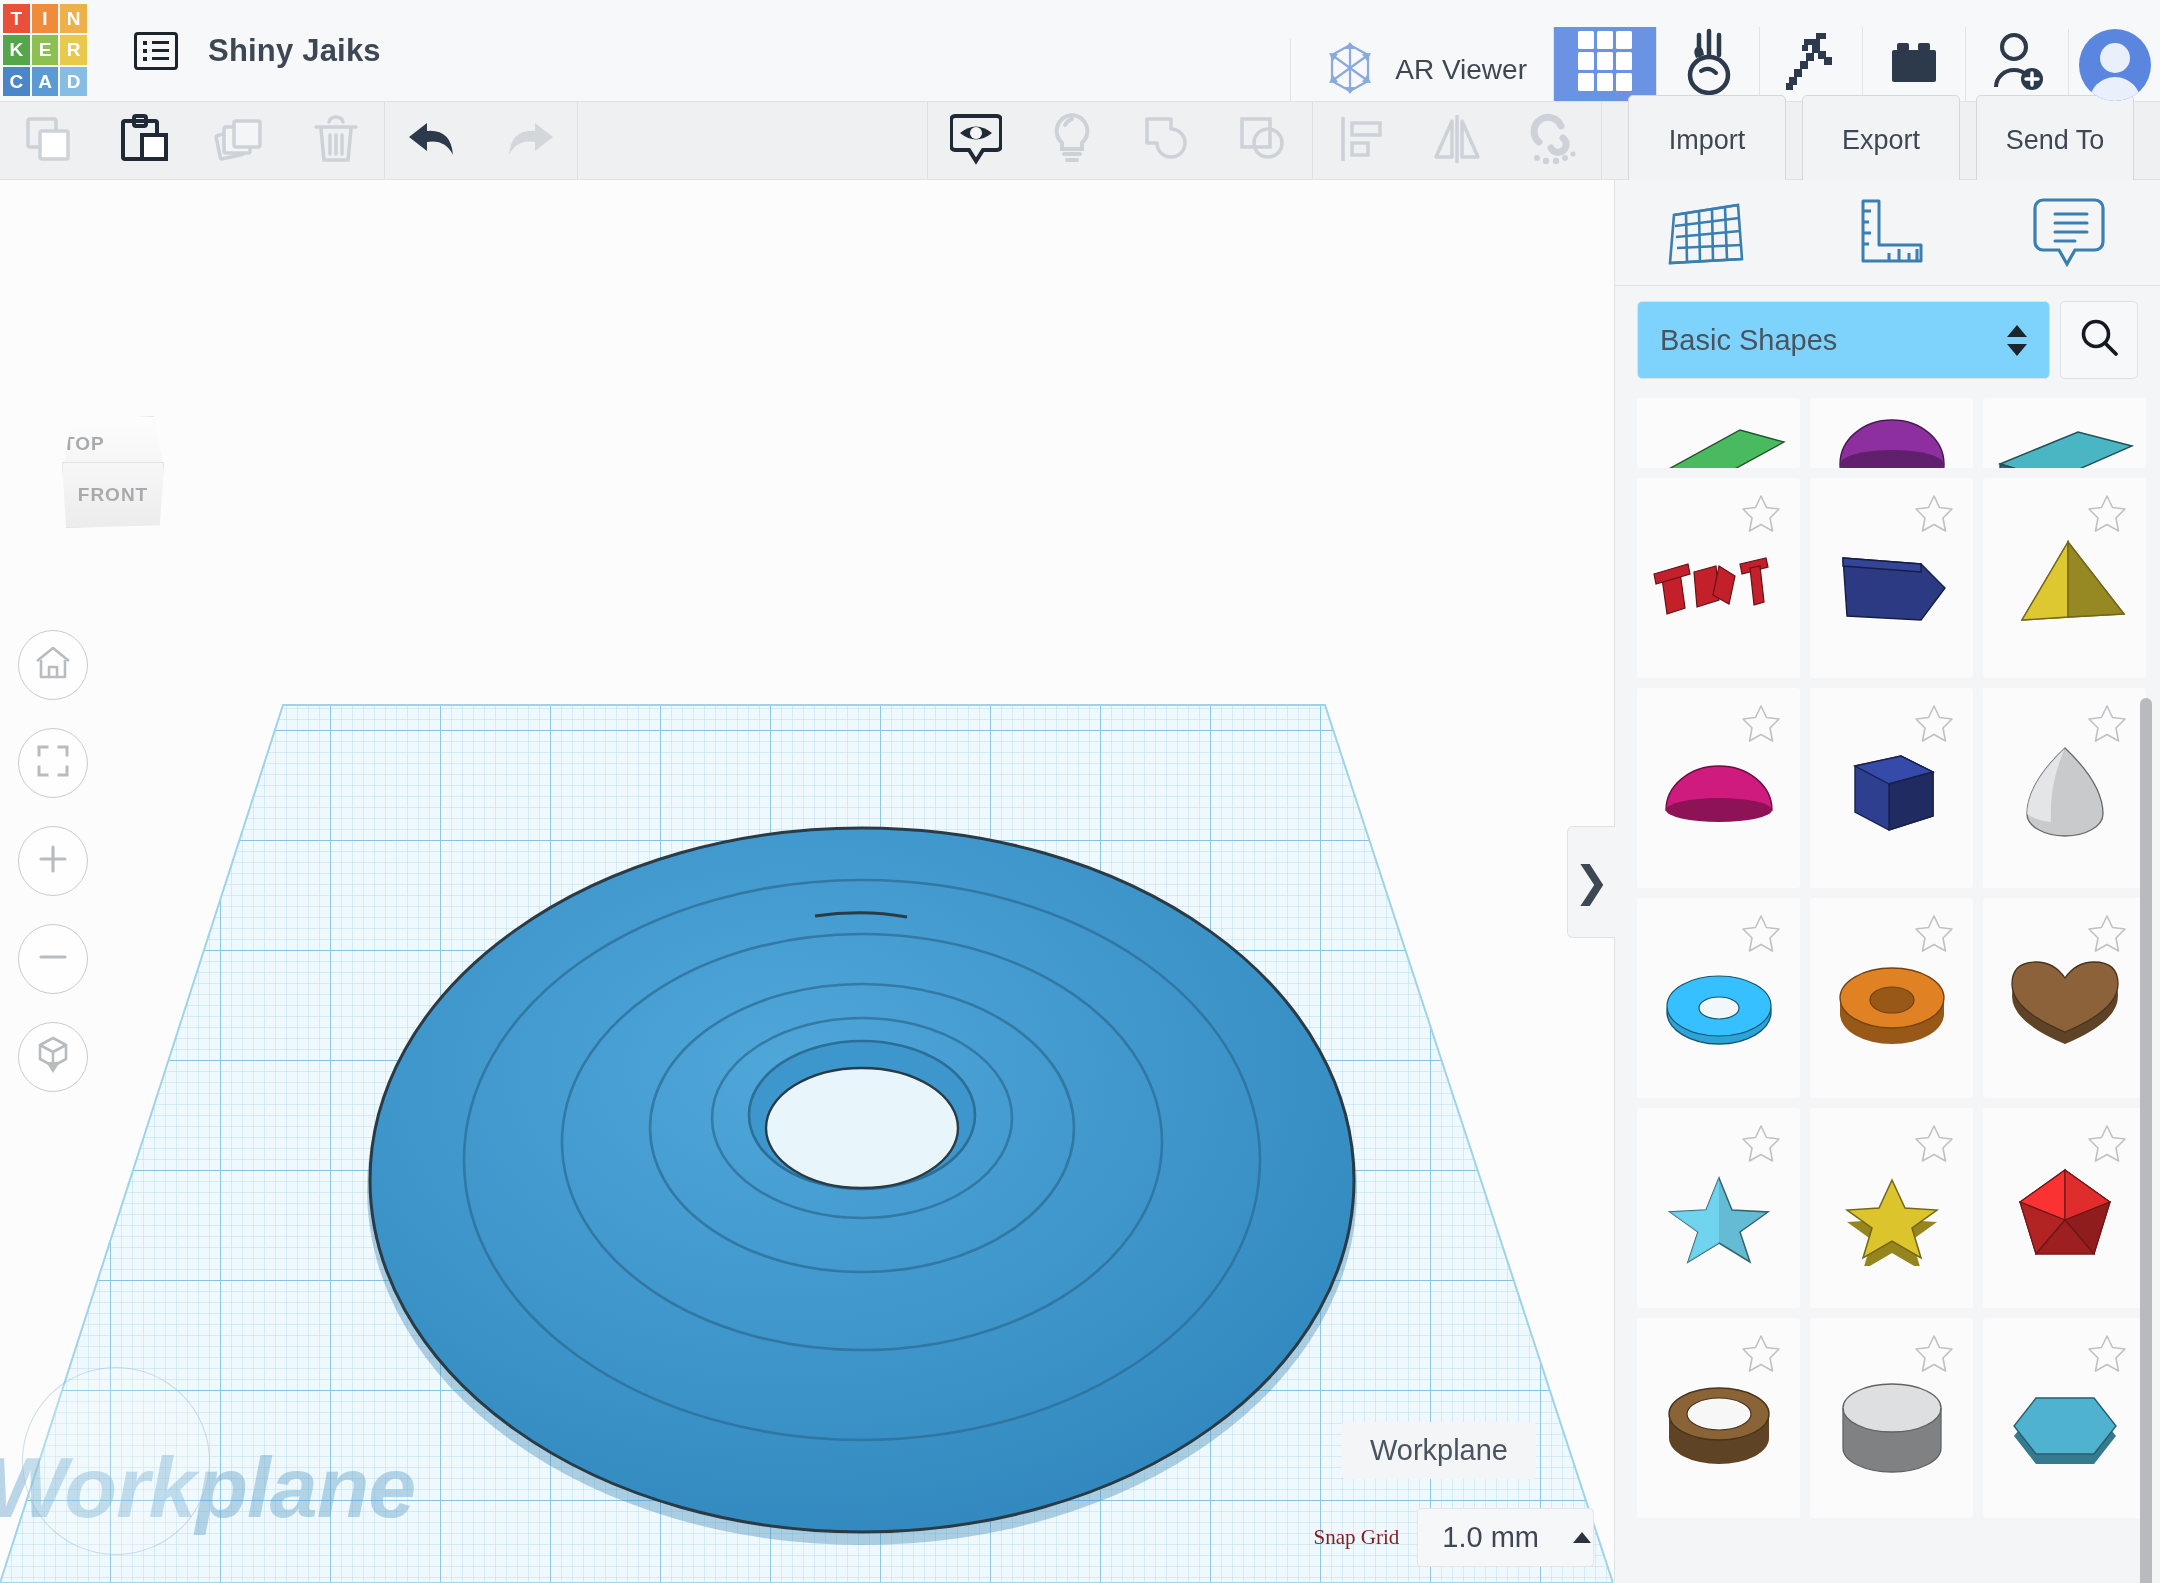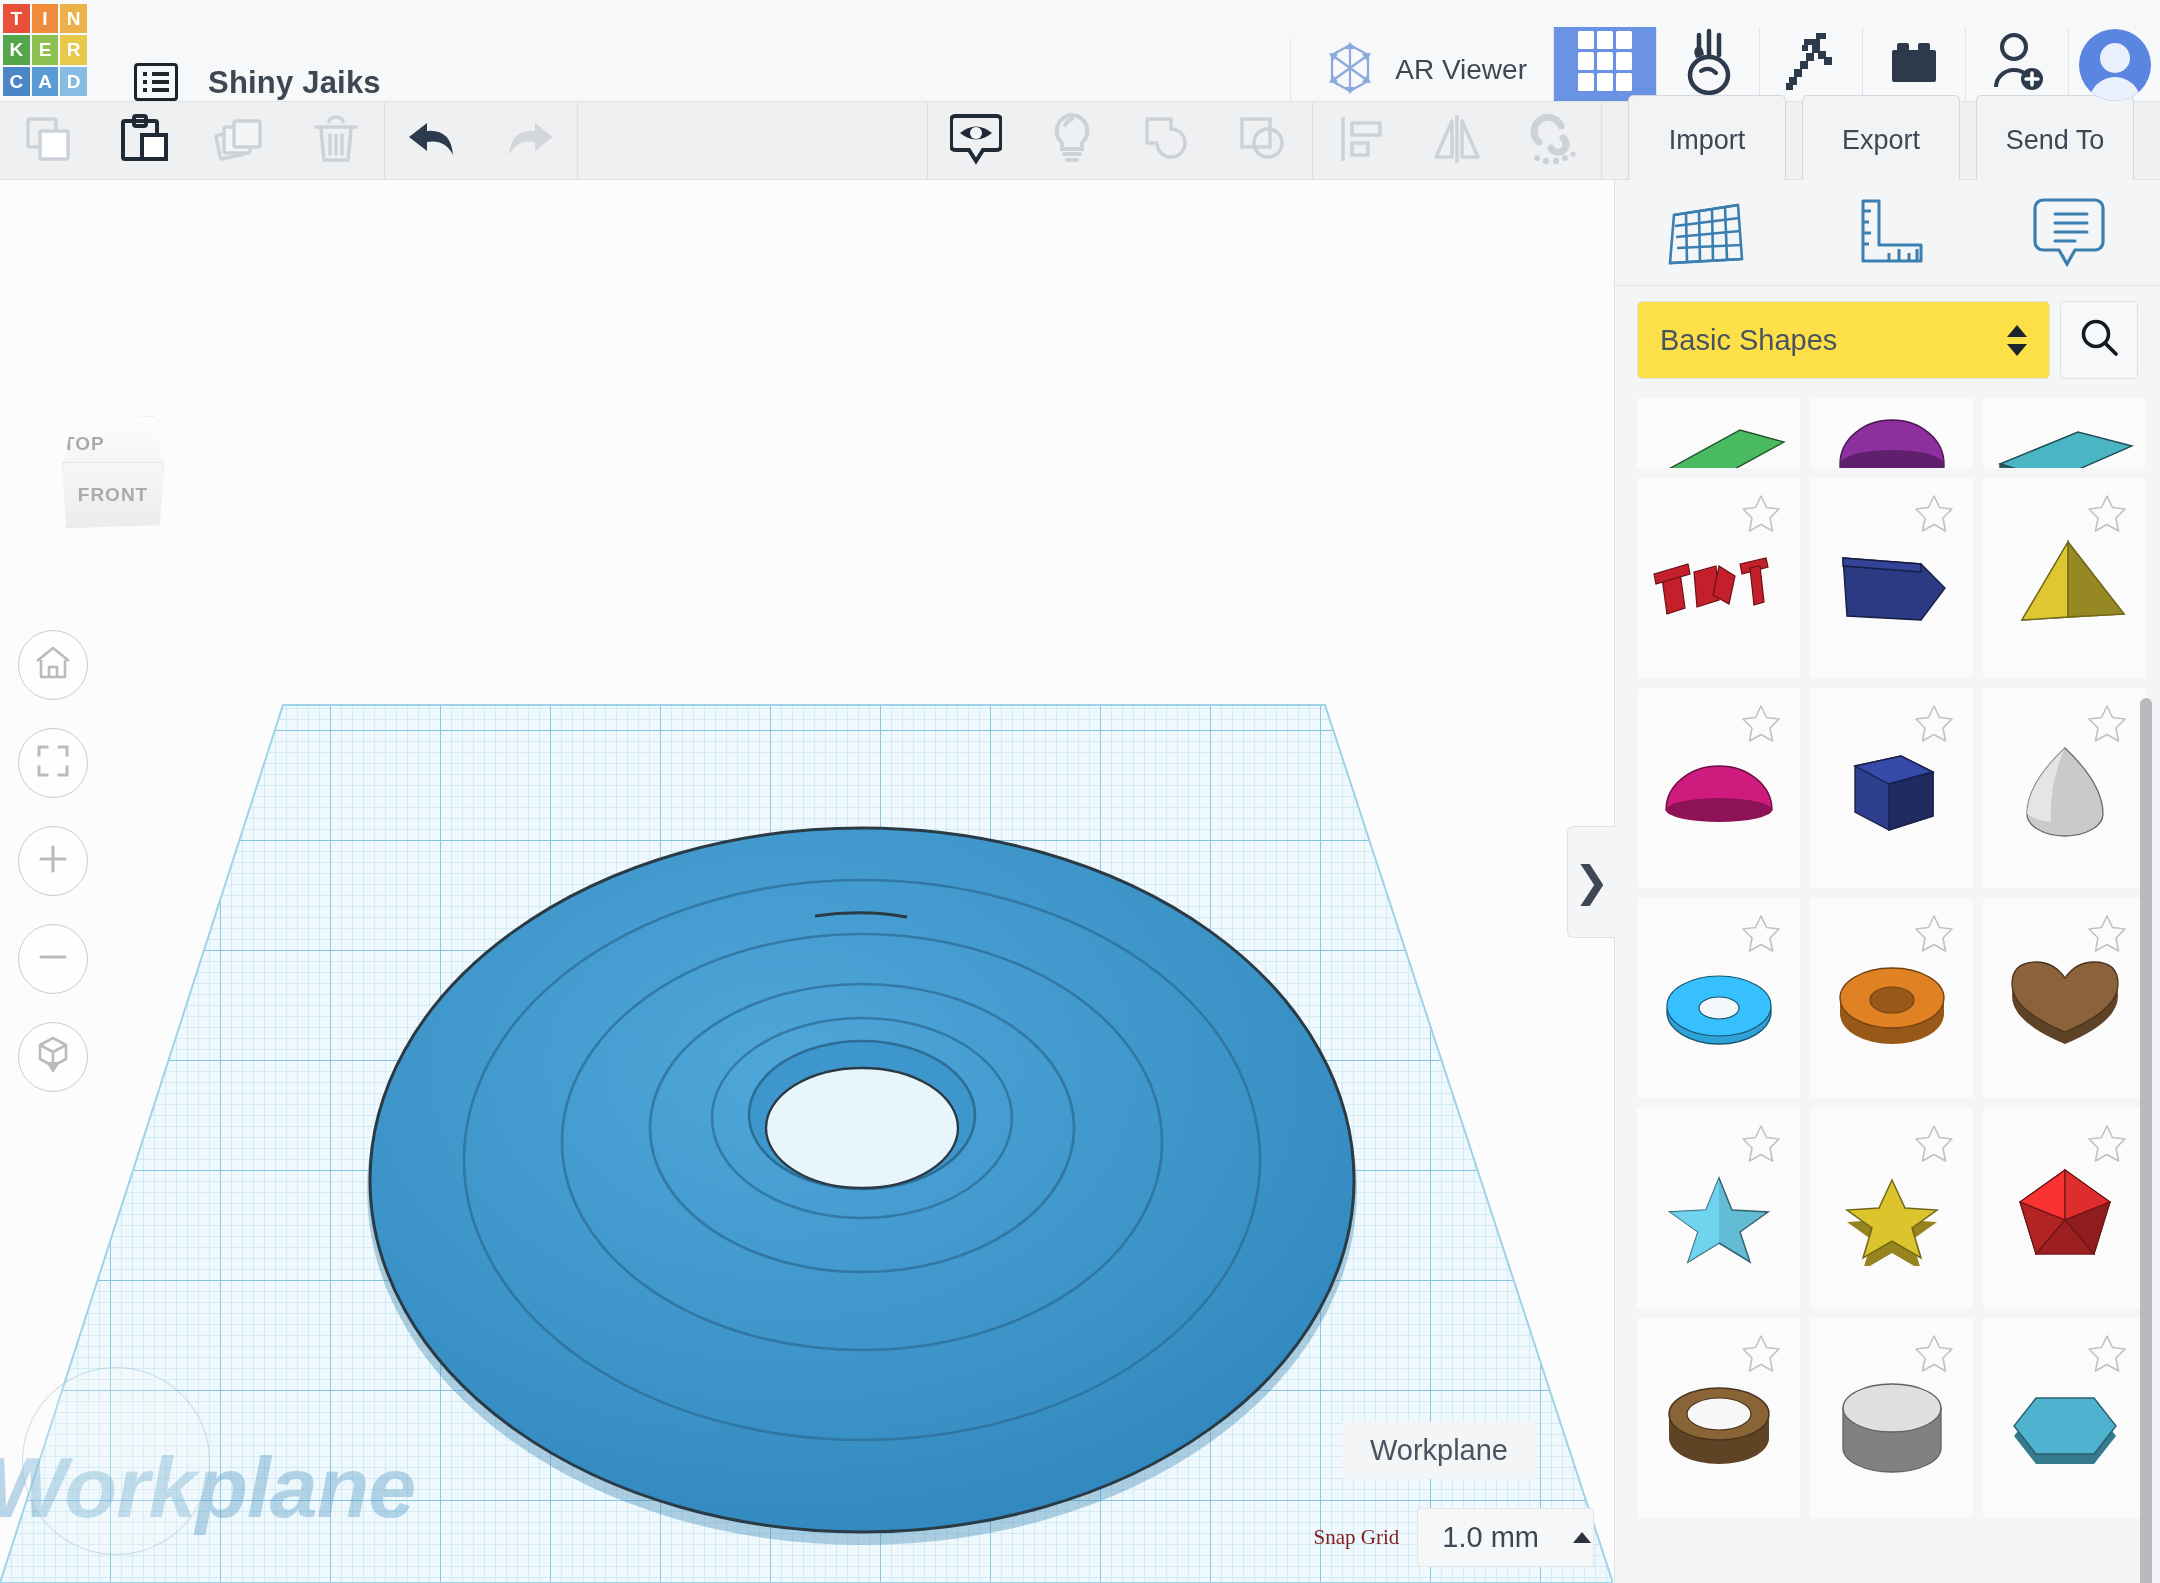--- a/index.html
+++ b/index.html
@@ -18,21 +18,21 @@
   .logo {
     width: 90px; height: 102px; display: grid;
     grid-template-columns: repeat(3, 1fr); grid-template-rows: repeat(3, 1fr);
     gap: 2px; padding: 4px 3px 6px 3px;
   }
   .logo-cell {
     display: flex; align-items: center; justify-content: center;
     color: #fff; font-weight: bold; font-size: 19px; line-height: 1;
     font-family: "Liberation Sans", sans-serif;
   }
-  .topbar-left { display: flex; align-items: flex-end; flex: 1 1 auto; }
+  .topbar-left { display: flex; align-items: center; flex: 1 1 auto; }
   .hamburger-box {
     width: 44px; height: 38px; border: 3.5px solid #1c242c; border-radius: 4px;
     margin-left: 44px; display: flex; flex-direction: column;
     justify-content: center; gap: 4px; padding: 0 6px;
   }
   .hb-row { display: flex; align-items: center; gap: 5px; }
   .hb-dot { width: 4px; height: 4px; background: #1c242c; }
   .hb-line { flex: 1; height: 3.5px; background: #1c242c; }
   .doc-title {
     margin-left: 30px; font-size: 31px; font-weight: bold; color: #3e4854;
@@ -142,21 +142,21 @@
   .panel-tabs {
     height: 106px; flex: 0 0 106px; display: flex; align-items: center;
     justify-content: space-around; border-bottom: 1px solid #e1e3e6; background: #f4f5f6;
   }
   .ptab { width: 120px; height: 86px; display:flex; align-items:center; justify-content:center; cursor:pointer; }
   .panel-search {
     flex: 0 0 112px; display: flex; align-items: center; gap: 10px;
     padding: 12px 22px 16px 22px;
   }
   .select-box {
-    flex: 1 1 auto; height: 78px; background: #fde047; border: 1px solid #dfe2e5;
+    flex: 1 1 auto; height: 78px; background: #7dd3fc; border: 1px solid #dfe2e5;
     border-radius: 5px; display: flex; align-items: center; justify-content: space-between;
     padding: 0 22px; cursor: pointer;
   }
   .select-text { font-size: 29px; color: #4a5460; }
   .spin { display: flex; flex-direction: column; gap: 7px; }
   .spin-up { width:0;height:0;border-left:10px solid transparent;border-right:10px solid transparent;border-bottom:12px solid #1c242c; }
   .spin-dn { width:0;height:0;border-left:10px solid transparent;border-right:10px solid transparent;border-top:12px solid #1c242c; }
   .search-btn {
     width: 78px; height: 78px; background: #f7f8f9; border: 1px solid #dfe2e5;
     border-radius: 5px; display: flex; align-items: center; justify-content: center; cursor: pointer;

